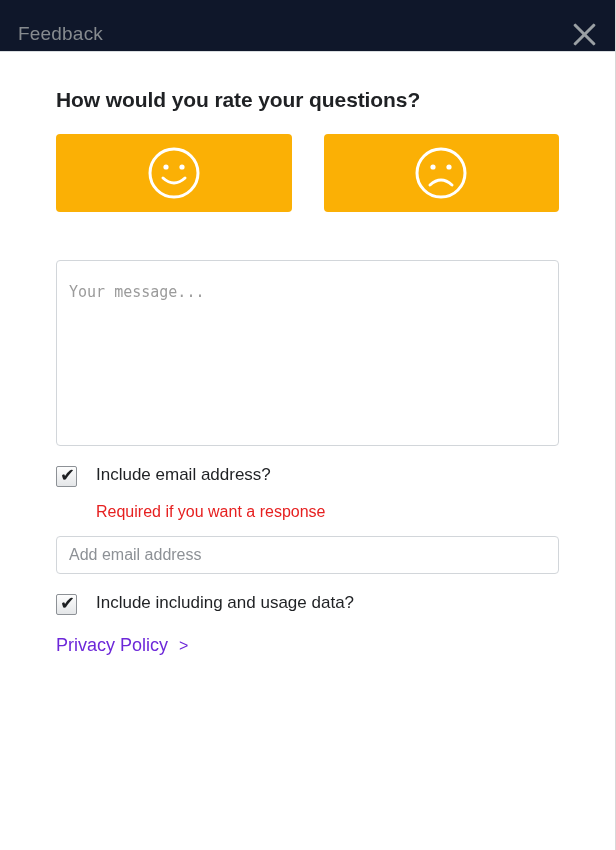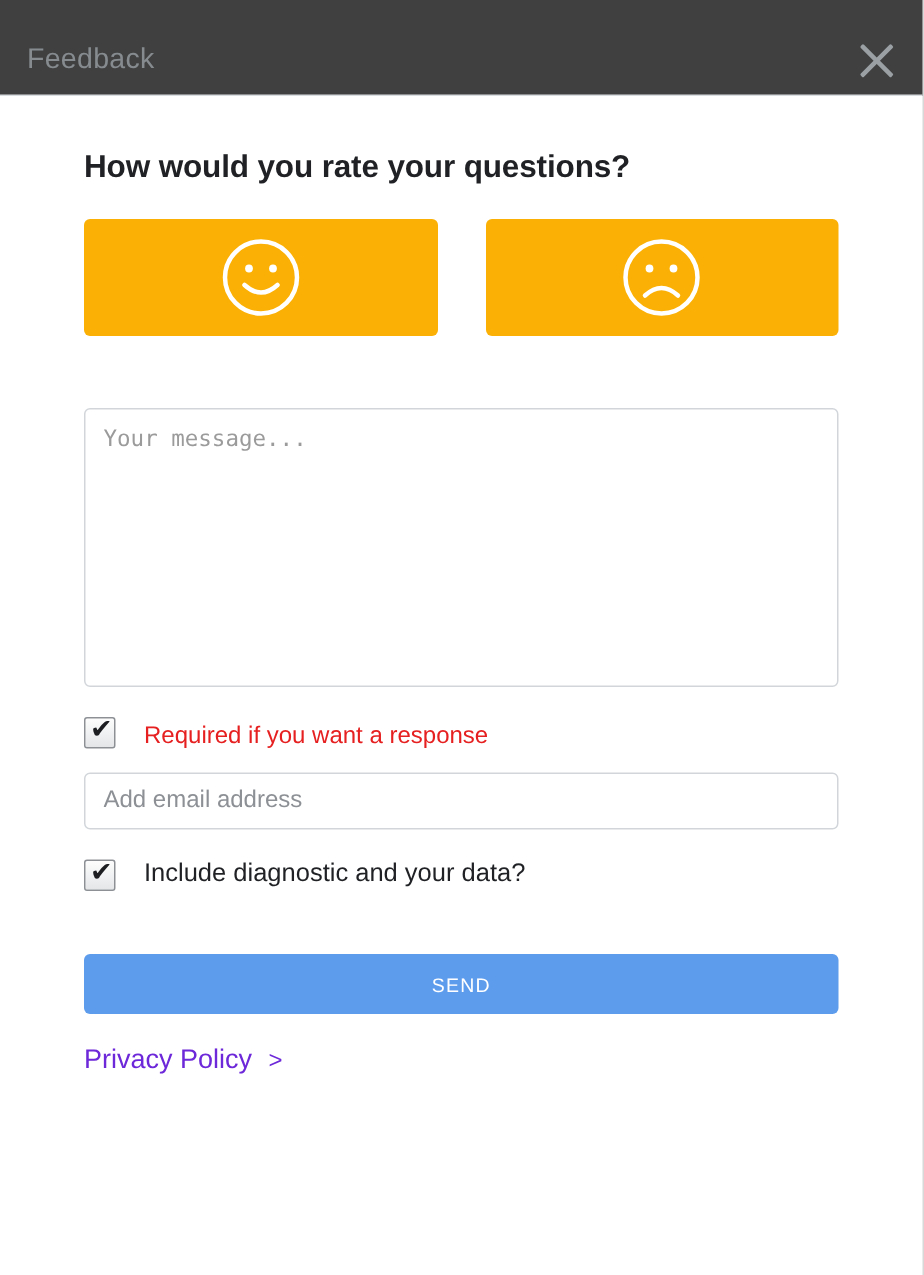--- a/index.html
+++ b/index.html
@@ -17,22 +17,22 @@
     width: 616px;
     height: 850px;
     box-sizing: border-box;
     background: #ffffff;
     border-right: 1px solid #d8d8d8;
     display: flex;
     flex-direction: column;
   }
   
   .titlebar {
-    height: 64px;
-    background: #404040;
+    height: 52px;
+    background: #0f172a;
     border-bottom: 1px solid #d9dde0;
     display: flex;
     align-items: center;
     padding: 16px 14px 0 18px;
     box-sizing: border-box;
     flex: 0 0 auto;
   }
   .titlebar-title {
     font-size: 19px;
     color: #868b8f;
@@ -90,21 +90,21 @@
     border: none;
   }
   .rating-btn svg { display: block; }
 
   .message-box {
     width: 100%;
     height: 186px;
     box-sizing: border-box;
     border: 1px solid #d2d6da;
     border-radius: 4px;
-    padding: 10px 12px;
+    padding: 22px 12px;
     font-family: "DejaVu Sans Mono", monospace;
     font-size: 15px;
     color: #9b9b9b;
     resize: none;
     outline: none;
     background: #fff;
     display: block;
   }
   .message-box::placeholder {
     color: #9b9b9b;
@@ -141,21 +141,21 @@
     margin-left: 19px;
   }
   .check-label {
     font-size: 17px;
     color: #1f2124;
     line-height: 22px;
   }
   .required-note {
     font-size: 16px;
     color: #e62020;
-    margin-top: 5px;
+    margin-top: 16px;
     line-height: 20px;
   }
   .email-input {
     width: 100%;
     box-sizing: border-box;
     height: 38px;
     margin-top: 14px;
     border: 1px solid #d2d6da;
     border-radius: 4px;
     padding: 16px 12px;
@@ -239,37 +239,37 @@
       </button>
     </div>
 
     <textarea class="message-box" placeholder="Your message..." style=""></textarea>
 
     <div class="check-row">
       <div class="checkbox">
         <span class="tick">✔</span>
       </div>
       <div class="check-label-wrap">
+        <div class="check-label">Include email address?</div>
         <div class="required-note">Required if you want a response</div>
       </div>
     </div>
 
     <input class="email-input" type="text" placeholder="Add email address" style="">
 
 
     <div class="check-row">
       <div class="checkbox">
         <span class="tick">✔</span>
       </div>
       <div class="check-label-wrap">
-        <div class="check-label">Include diagnostic and your data?</div>
-      </div>
-    </div>
-
-    <button class="send-btn">SEND</button>
+        <div class="check-label">Include including and usage data?</div>
+      </div>
+    </div>
+
 
     <div class="privacy">
       <span>Privacy Policy</span>
       <span class="chev">&gt;</span>
     </div>
 
   </div>
 </div>
 
 </body></html>

